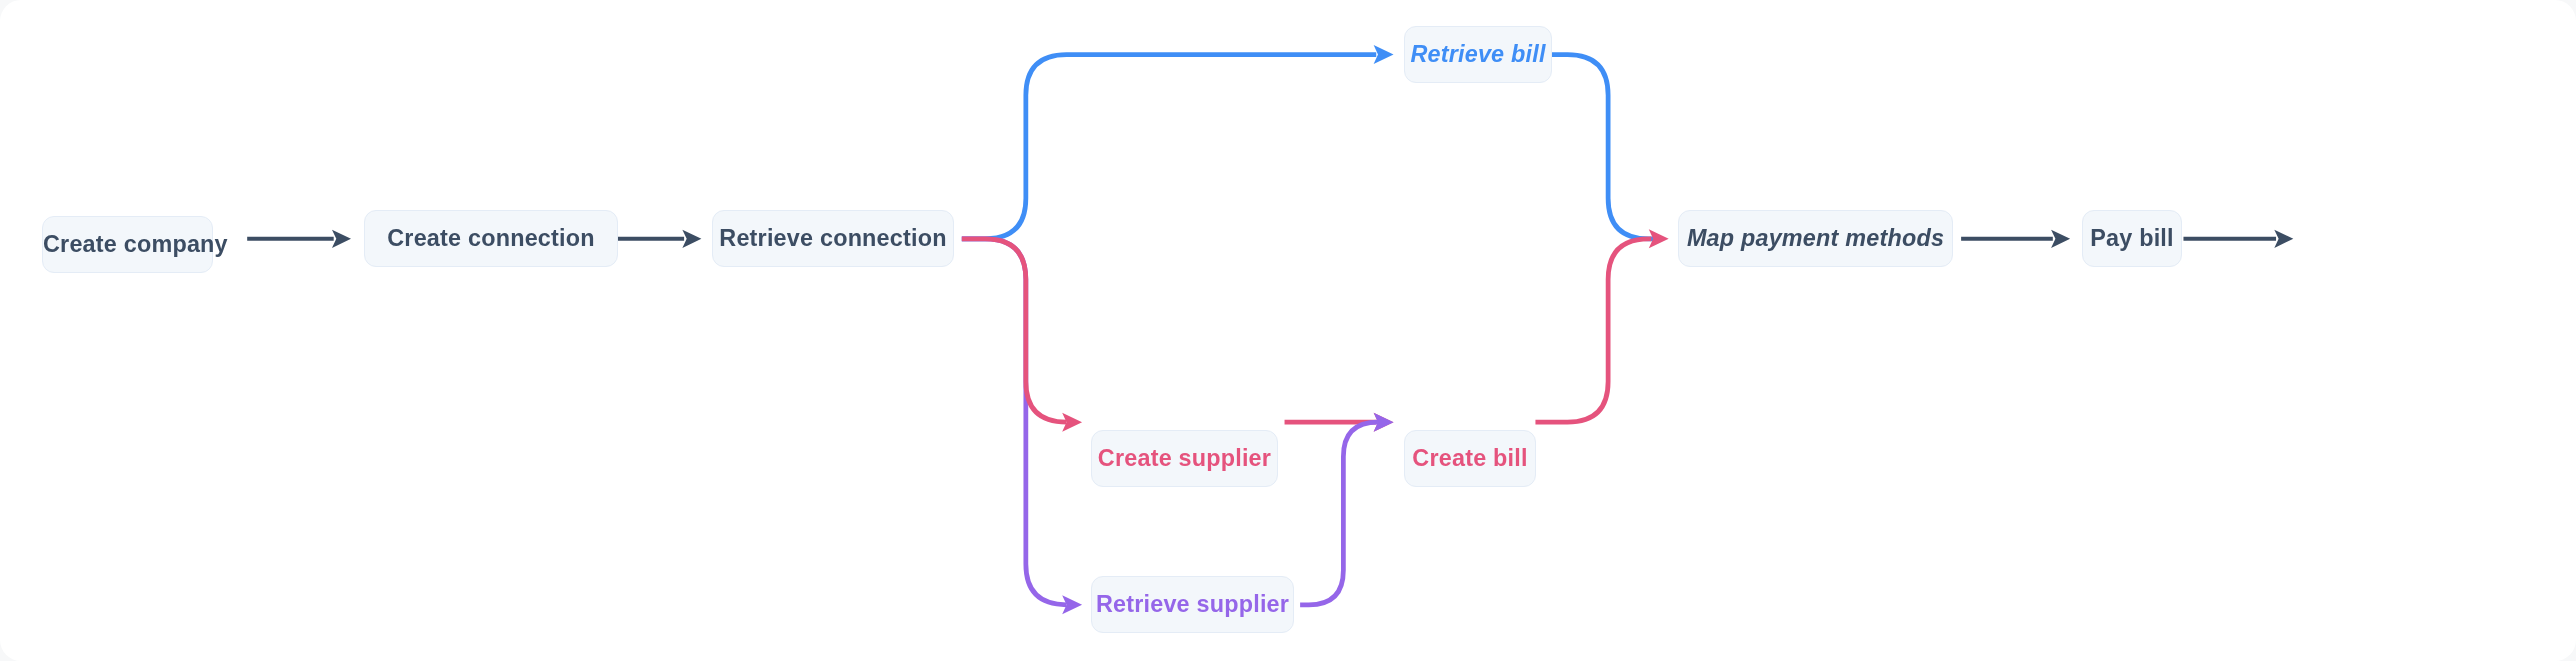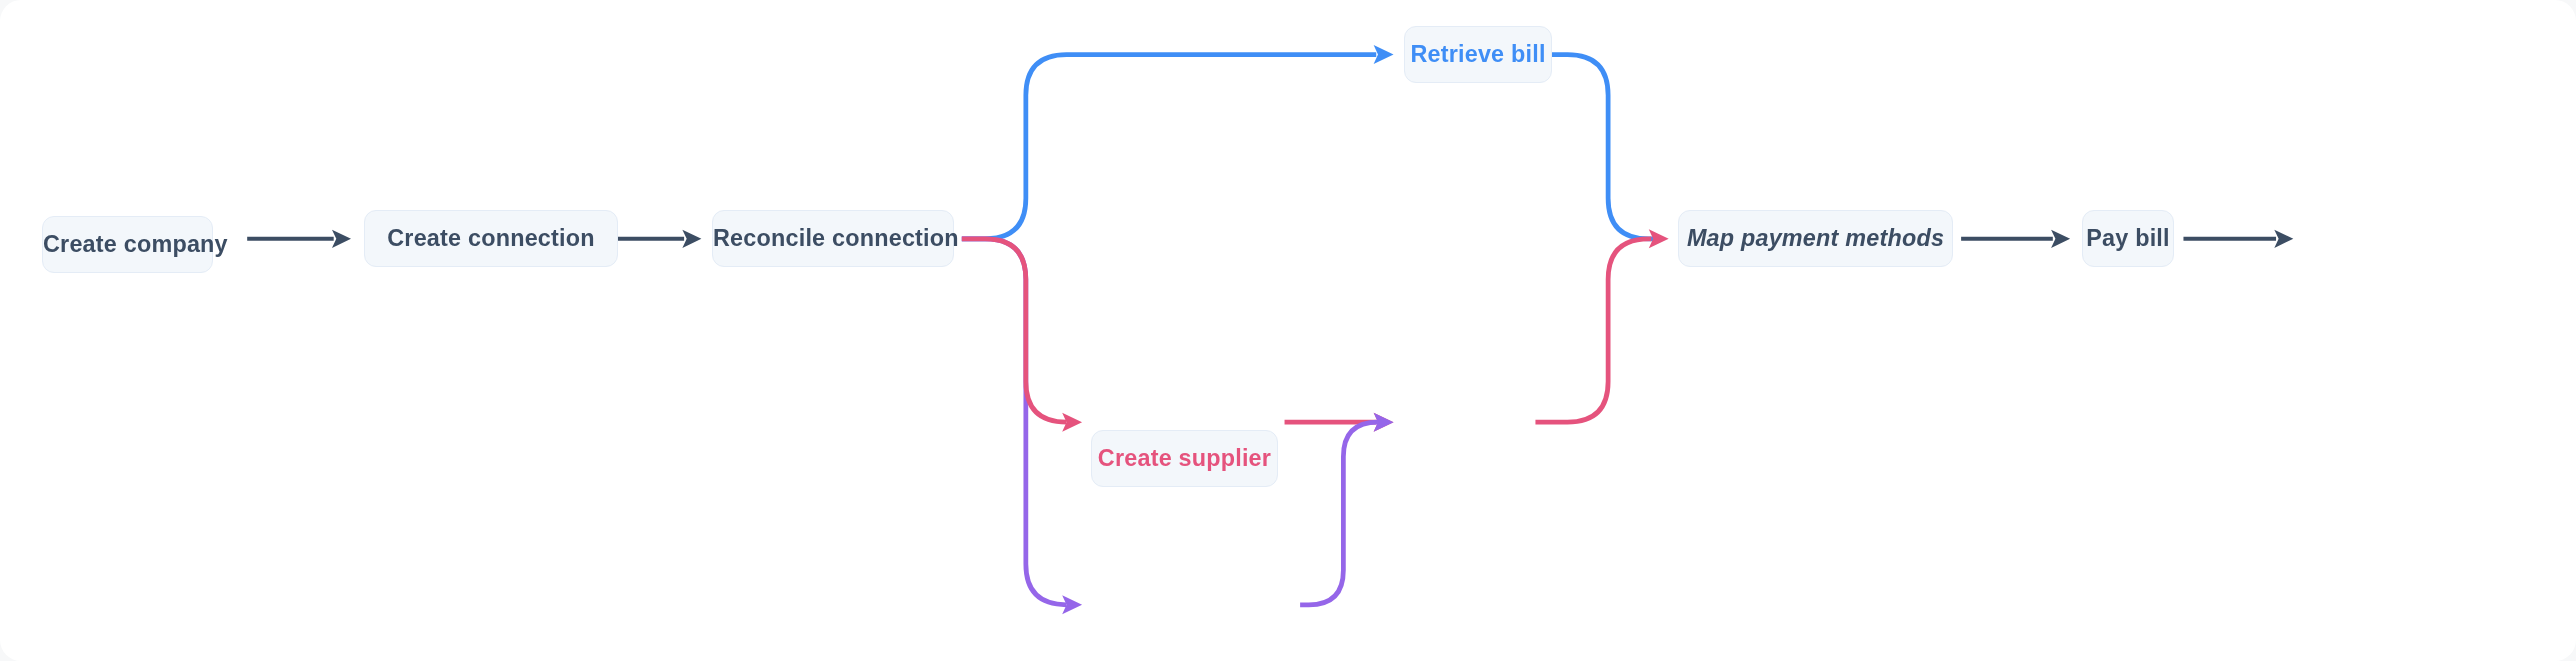--- a/index.html
+++ b/index.html
@@ -31,21 +31,21 @@
     border:1.7px solid var(--node-border);
     border-radius:12px;
     text-align:center;
     line-height:54px;
     font-size:23.4px;
     font-weight:bold;
     letter-spacing:0.2px;
     white-space:nowrap;
     color:var(--ink);
   }
-  .node.c-blue{color:var(--blue);}
+  .node.c-blue{color:var(--blue);font-style:italic;}
   .node.c-pink{color:var(--pink);margin-top:36px;}
   .node.c-purple{color:var(--purple);}
 </style>
 </head>
 <body>
 
 <div class="canvas">
 
   <svg class="edges" viewBox="0 0 2976 764">
 
@@ -73,20 +73,22 @@
 
     <path class="edge w-col stroke-pink" d="M1774 488 H1811 Q1858 488 1858 441 V323 Q1858 276 1905 276 H1908"></path>
     <path class="fill-pink" d="M1928 276 L1905 265 L1910 276 L1905 287 Z"></path>
 
     <path class="edge w-col stroke-purple" d="M1502 699 H1512 Q1552 699 1552 659 V528 Q1552 488 1592 488"></path>
     <path class="fill-purple" d="M1610 488 L1587 477 L1592 488 L1587 499 Z"></path>
   </svg>
 
   <div class="node" style="left:42px;  top:216px; width:171px;">Create company</div>
   <div class="node" style="left:364px; top:210px; width:254px;">Create connection</div>
-  <div class="node" style="left:712px; top:210px; width:242px;">Reconcile connection</div>
+  <div class="node" style="left:712px; top:210px; width:242px;">Retrieve connection</div>
   <div class="node c-blue" style="left:1404px;top:26px;  width:148px;">Retrieve bill</div>
   <div class="node c-pink" style="left:1091px;top:394px; width:187px;">Create supplier</div>
+  <div class="node c-pink" style="left:1404px;top:394px; width:132px;">Create bill</div>
+  <div class="node c-purple" style="left:1091px;top:576px; width:203px;">Retrieve supplier</div>
   <div class="node" style="left:1678px;top:210px; width:275px;font-style:italic;">Map payment methods</div>
-  <div class="node" style="left:2082px;top:210px; width:92px;">Pay bill</div>
+  <div class="node" style="left:2082px;top:210px; width:100px;">Pay bill</div>
 
 </div>
 
 
 </body></html>

